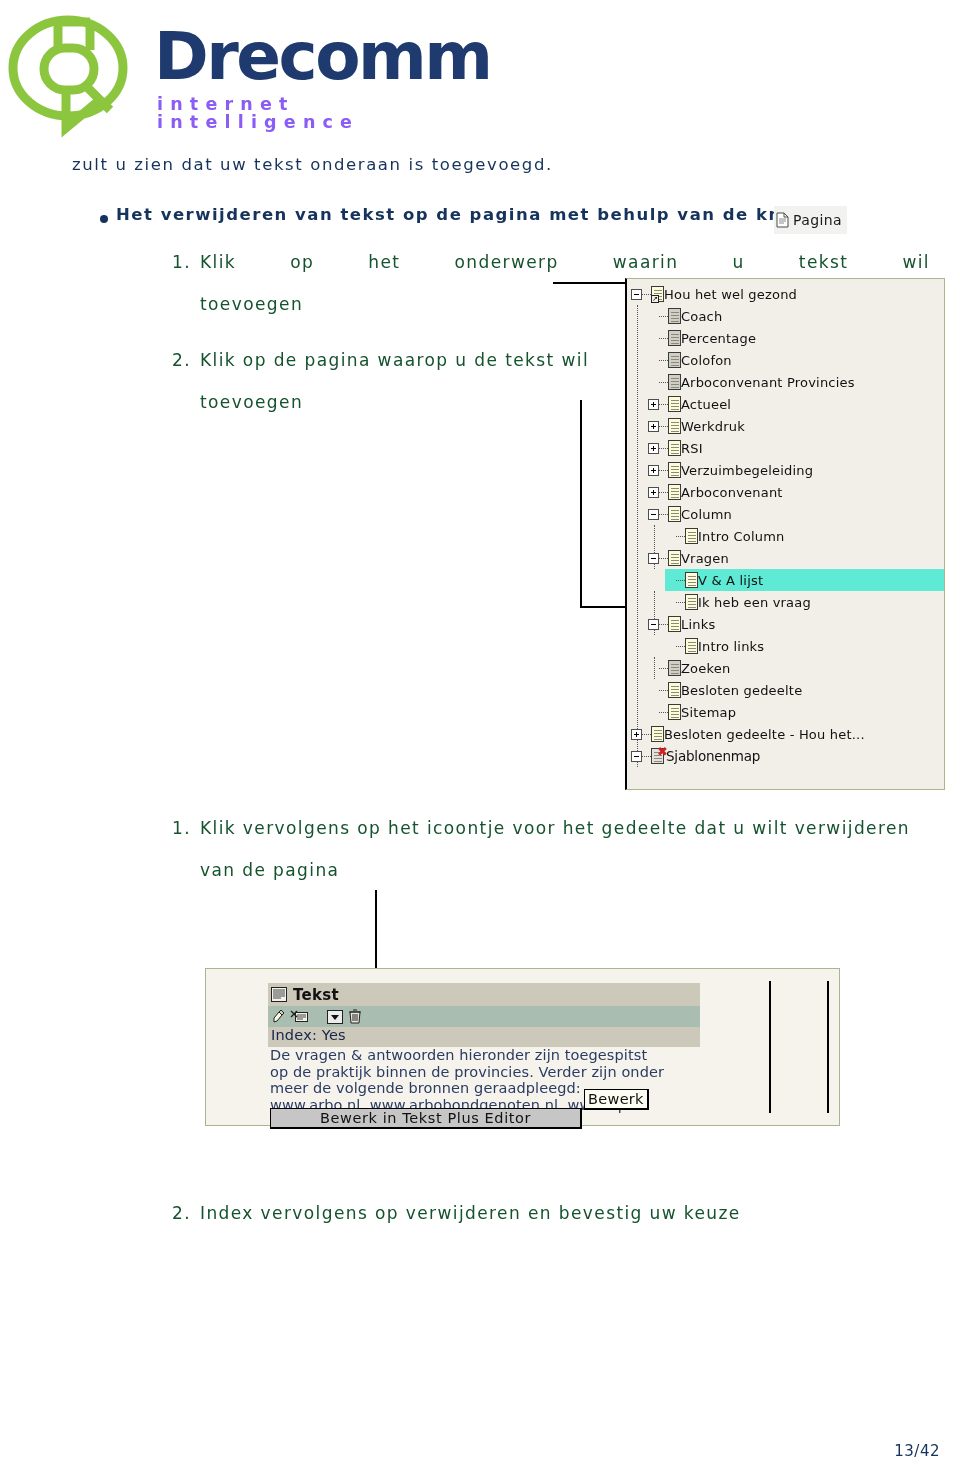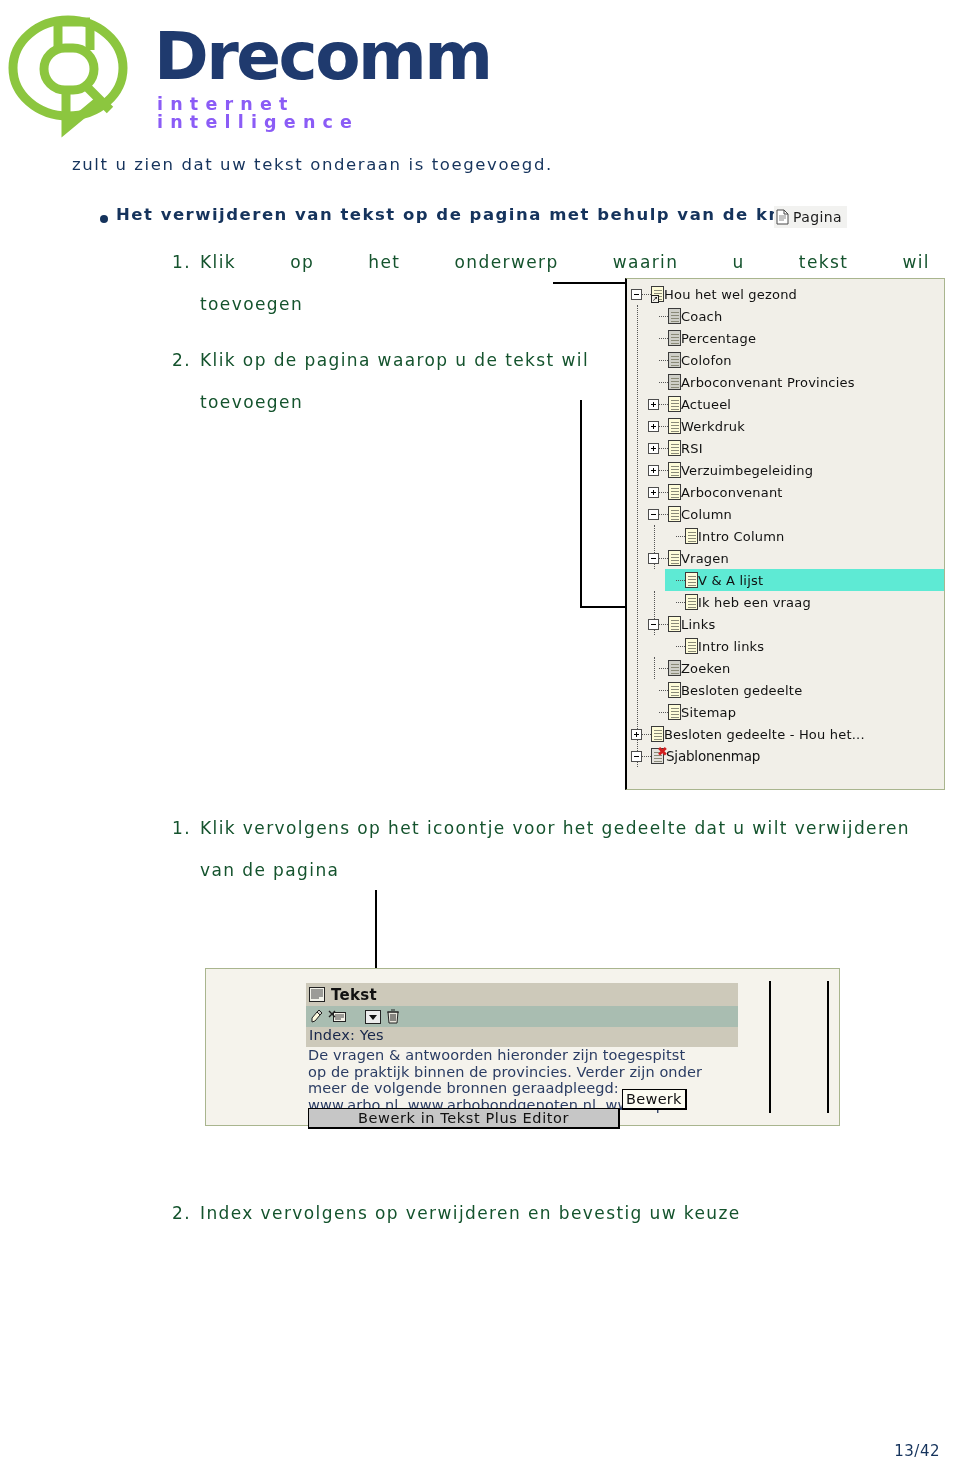--- a/index.html
+++ b/index.html
@@ -79,21 +79,21 @@
     font-weight: 700;
     letter-spacing: 1.5px;
     color: #15335c;
     white-space: nowrap;
   }
 
   
   #pagina-chip {
     position: absolute;
     left: 702px; top: 1px;
-    height: 22px;
+    height: 28px;
     background: #f2f2f0;
     display: flex;
     align-items: center;
     padding: 0 5px 0 2px;
   }
   #pagina-chip .chip-label {
     font-family: "DejaVu Sans", sans-serif;
     font-size: 14px;
     color: #1a1a1a;
     letter-spacing: .4px;
@@ -270,21 +270,21 @@
     top: 968px;
     width: 635px;
     height: 158px;
     background: #f5f3ec;
     border: 1px solid #a9b58e;
     font-family: "DejaVu Sans", sans-serif;
   }
   #tekst-inner {
     position: absolute;
     left: 62px; top: 8px;
-    right: 10px; bottom: 8px; margin-left: 38px;
+    right: 10px; bottom: 8px;
   }
   .tk-divider {
     position: absolute;
     width: 2px;
     background: #000;
     top: 4px;
     bottom: 4px;
   }
   #tk-div1 { right: 58px; }
   #tk-div2 { right: 0px; }

